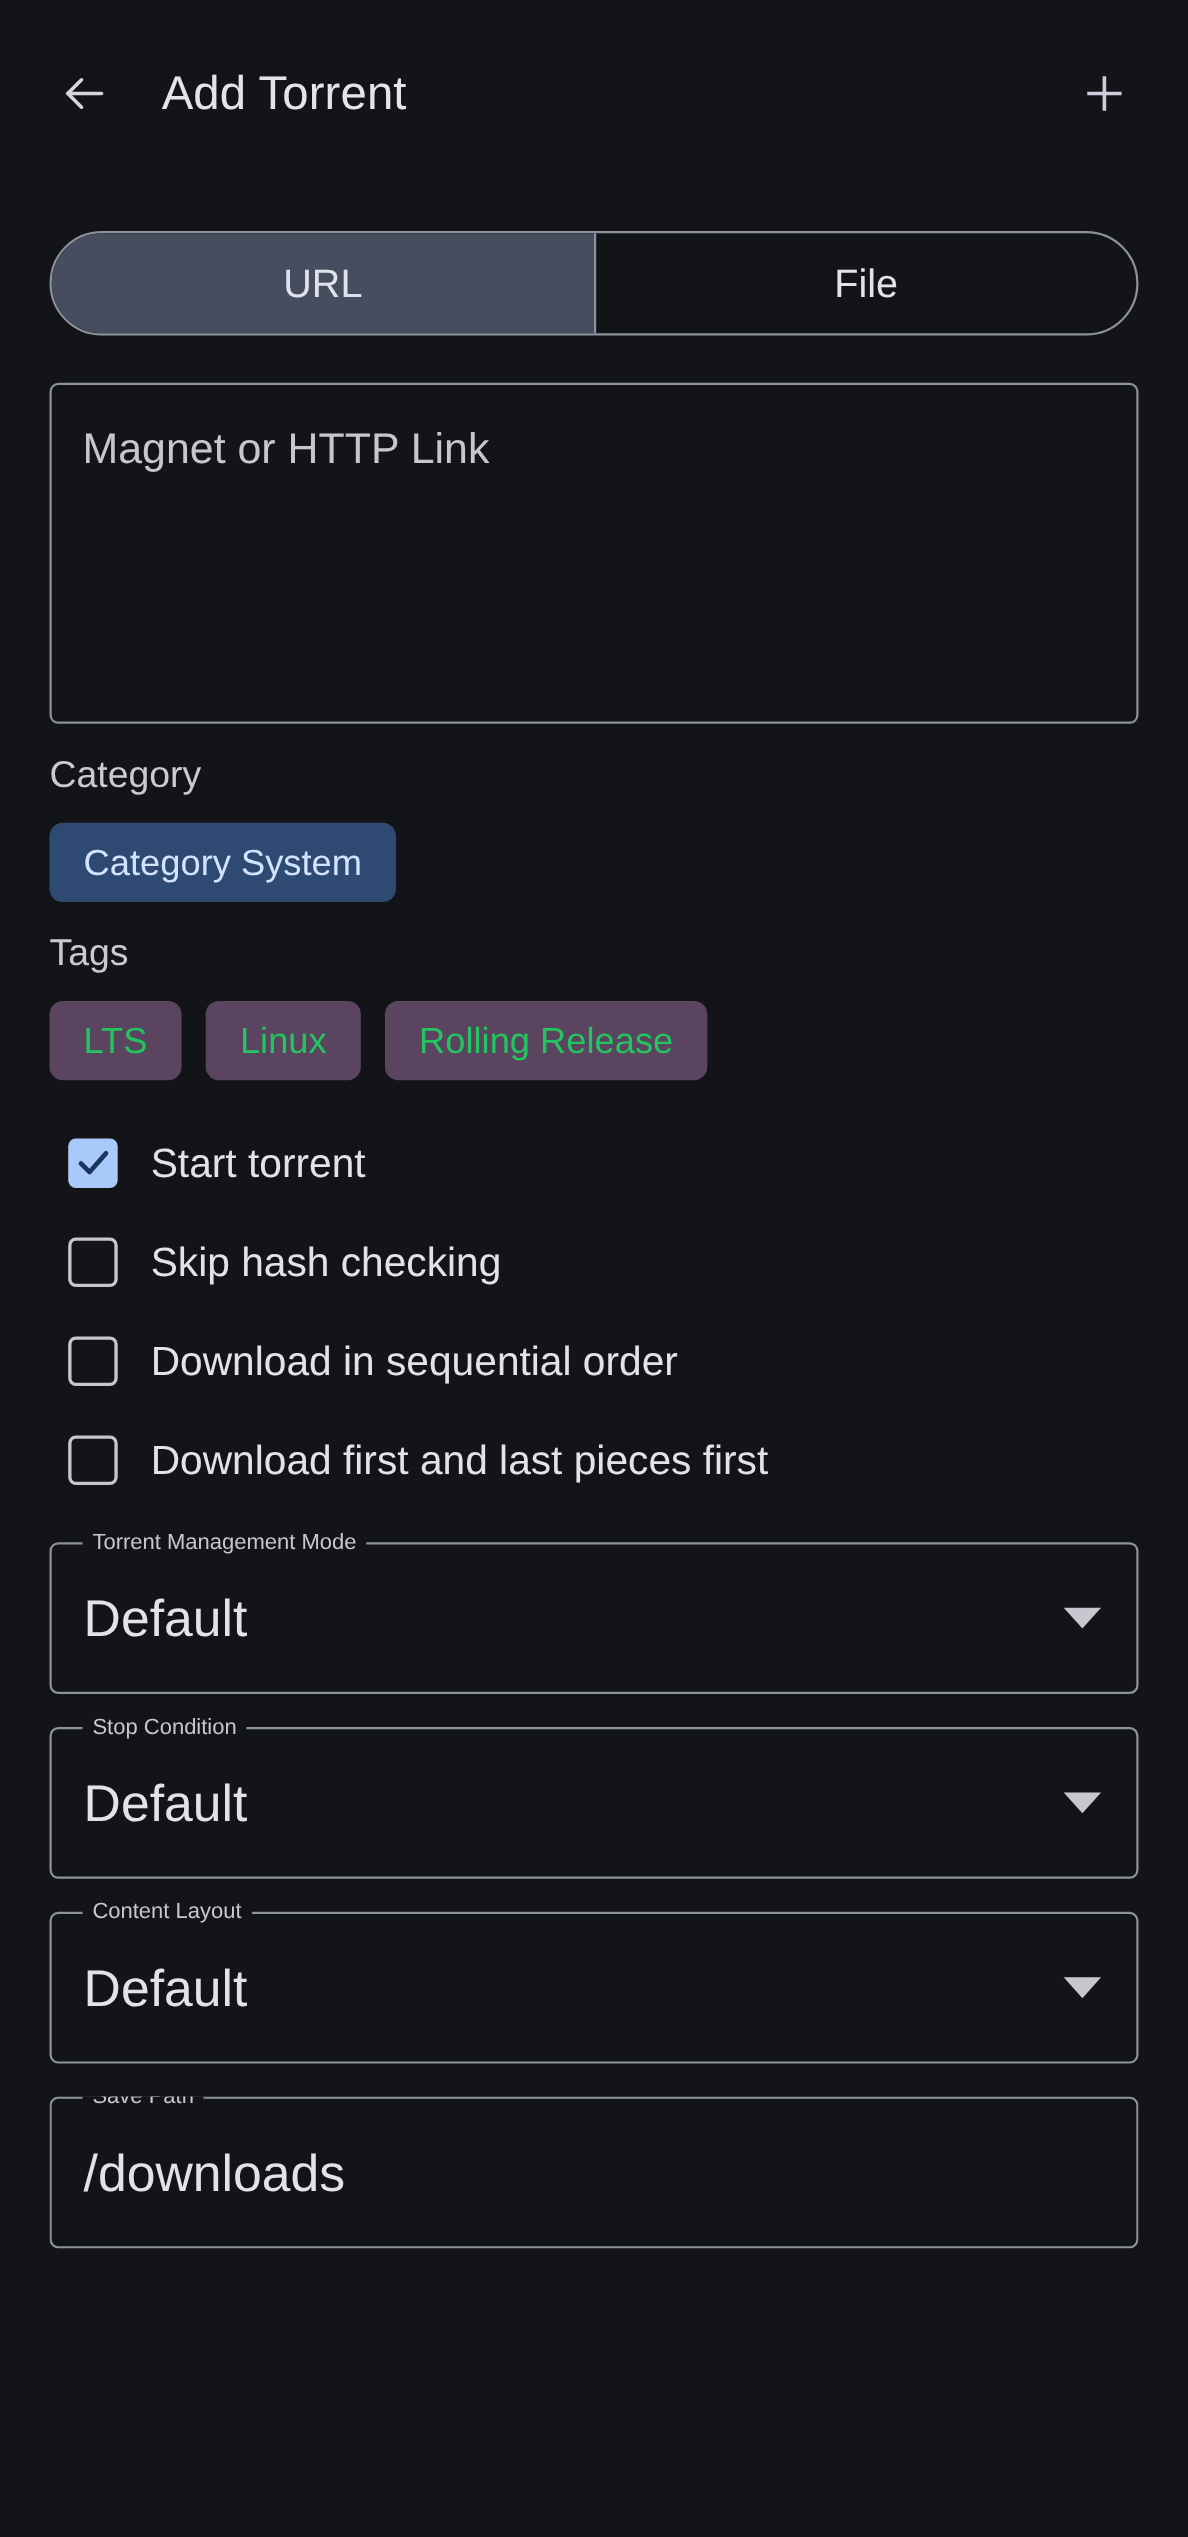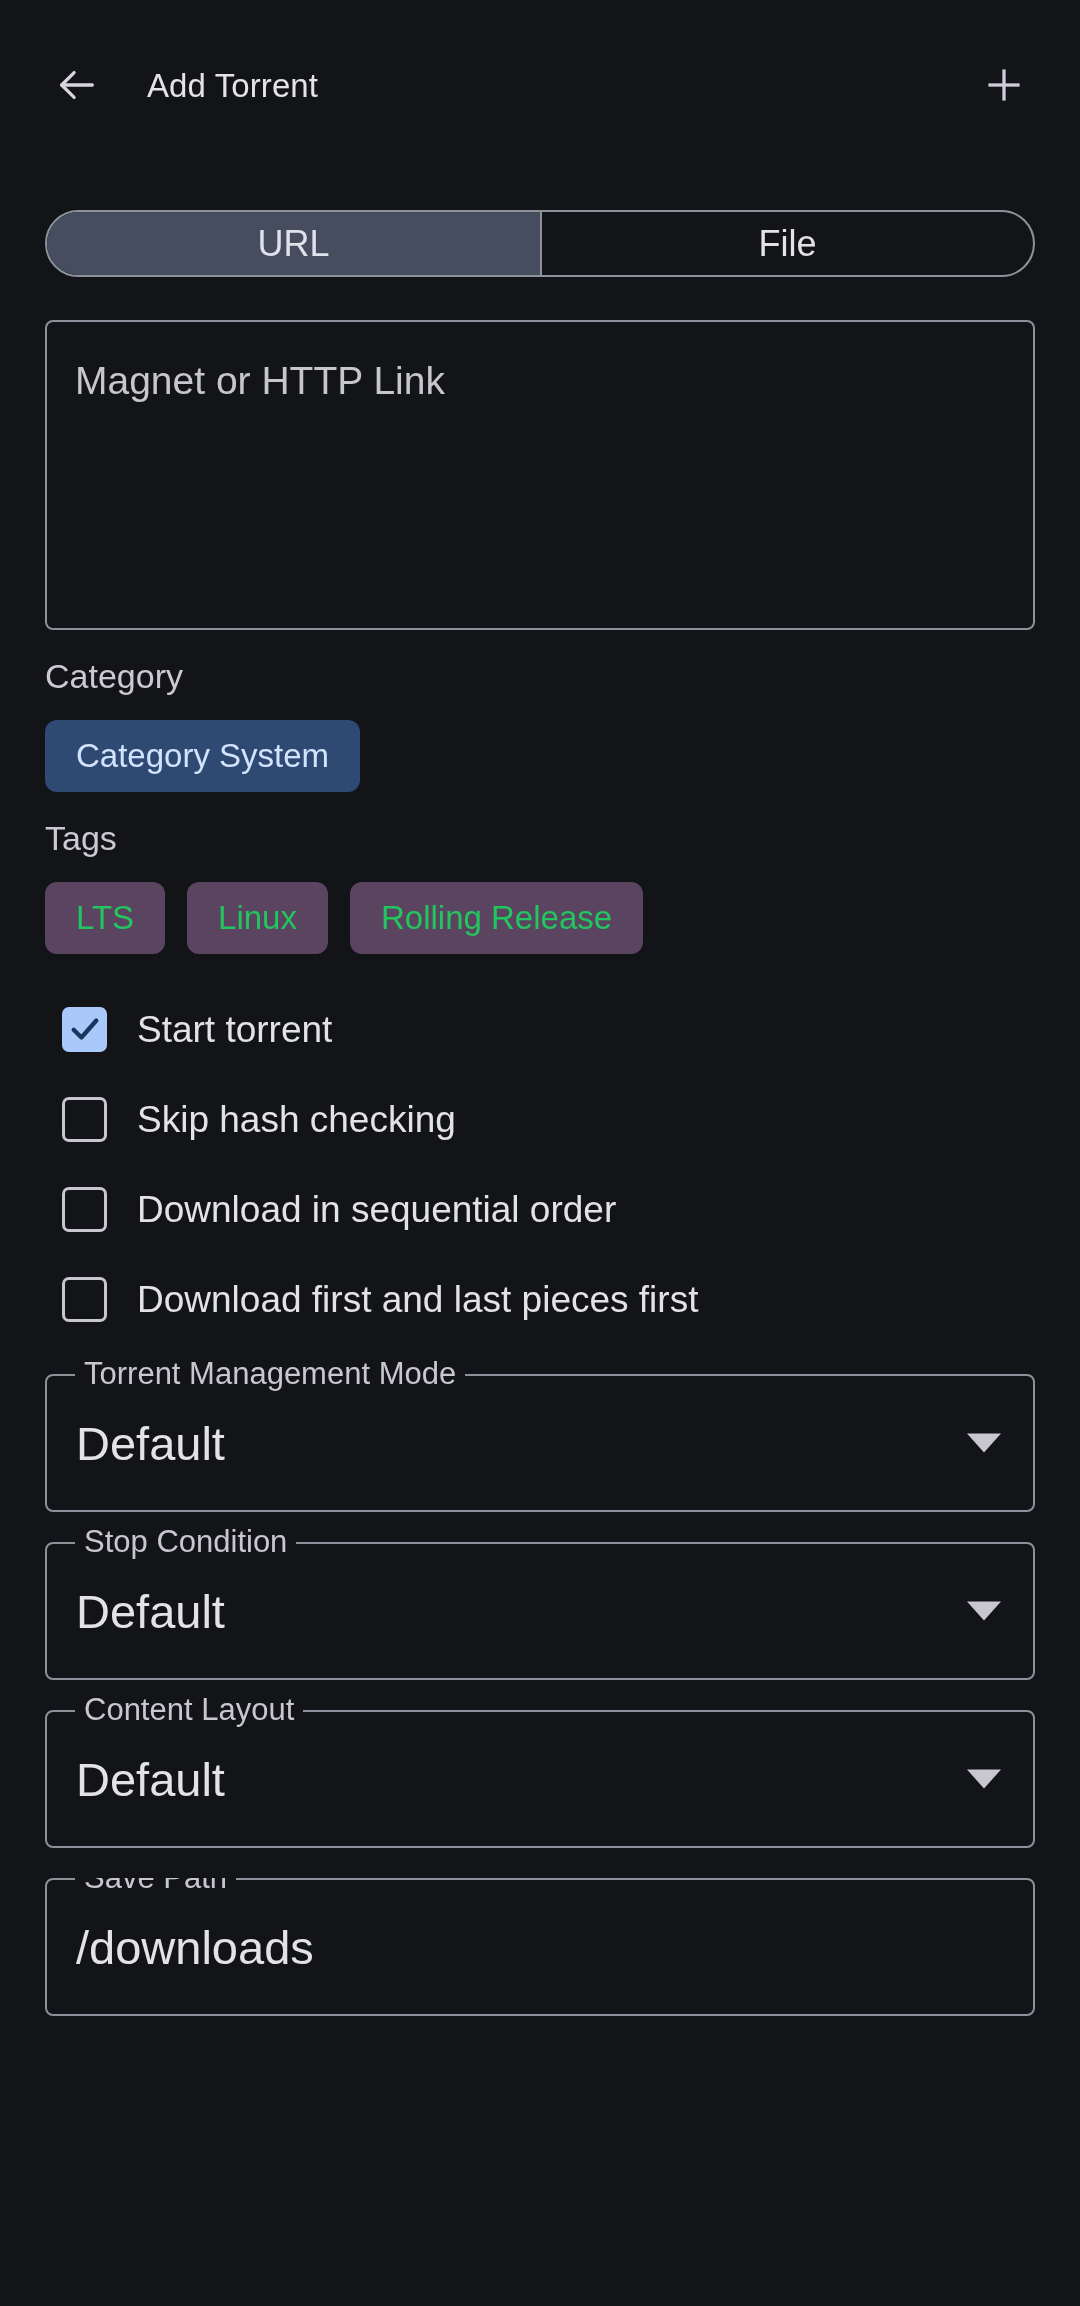--- a/index.html
+++ b/index.html
@@ -39,21 +39,21 @@
     height: 62px;
     display: flex;
     align-items: center;
     justify-content: center;
     flex: 0 0 auto;
     cursor: pointer;
   }
   .back-btn svg { width: 46px; height: 46px; display: block; }
 
   .appbar-title {
-    font-size: 33px;
+    font-size: 43px;
     font-weight: 400;
     color: #e5e2e9;
     letter-spacing: 0.1px;
     margin-left: 39px;
     line-height: 1;
     white-space: nowrap;
   }
 
   .add-btn {
     margin-left: auto;
@@ -67,21 +67,21 @@
   .add-btn svg { width: 44px; height: 44px; display: block; }
 
   
   .content {
     padding: 0 45px;
   }
 
   
   .segmented {
     margin-top: 40px;
-    height: 67px;
+    height: 95px;
     border: 2px solid #8d9199;
     border-radius: 48px;
     display: flex;
     overflow: hidden;
     background: transparent;
   }
 
   .seg-item {
     flex: 1 1 50%;
     display: flex;
@@ -204,21 +204,21 @@
     border-radius: 8px;
     pointer-events: none;
   }
 
   .dd-legend {
     position: absolute;
     top: -14px;
     left: 30px;
     background: #121418;
     padding: 0 9px;
-    font-size: 31px;
+    font-size: 20px;
     color: #c8c6cf;
     line-height: 28px;
     white-space: nowrap;
   }
 
   .dd-value {
     position: absolute;
     left: 31px;
     top: 50%;
     transform: translateY(-50%);

